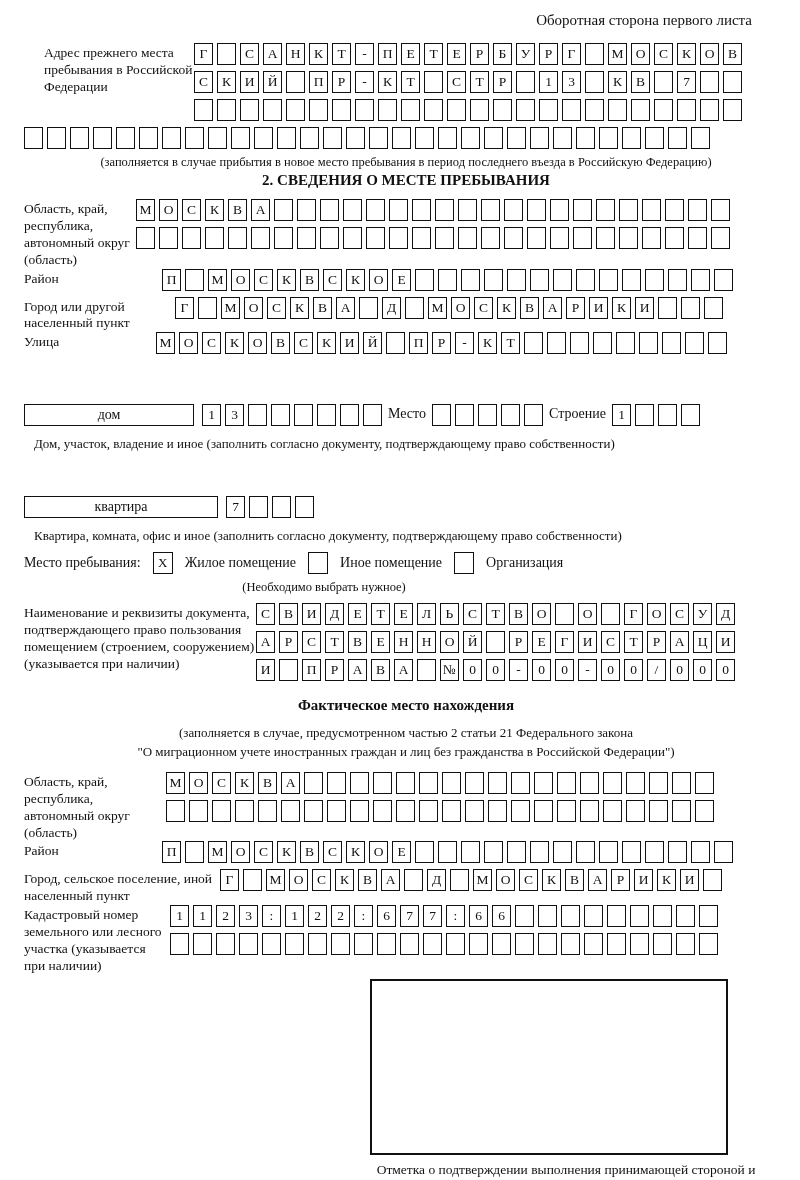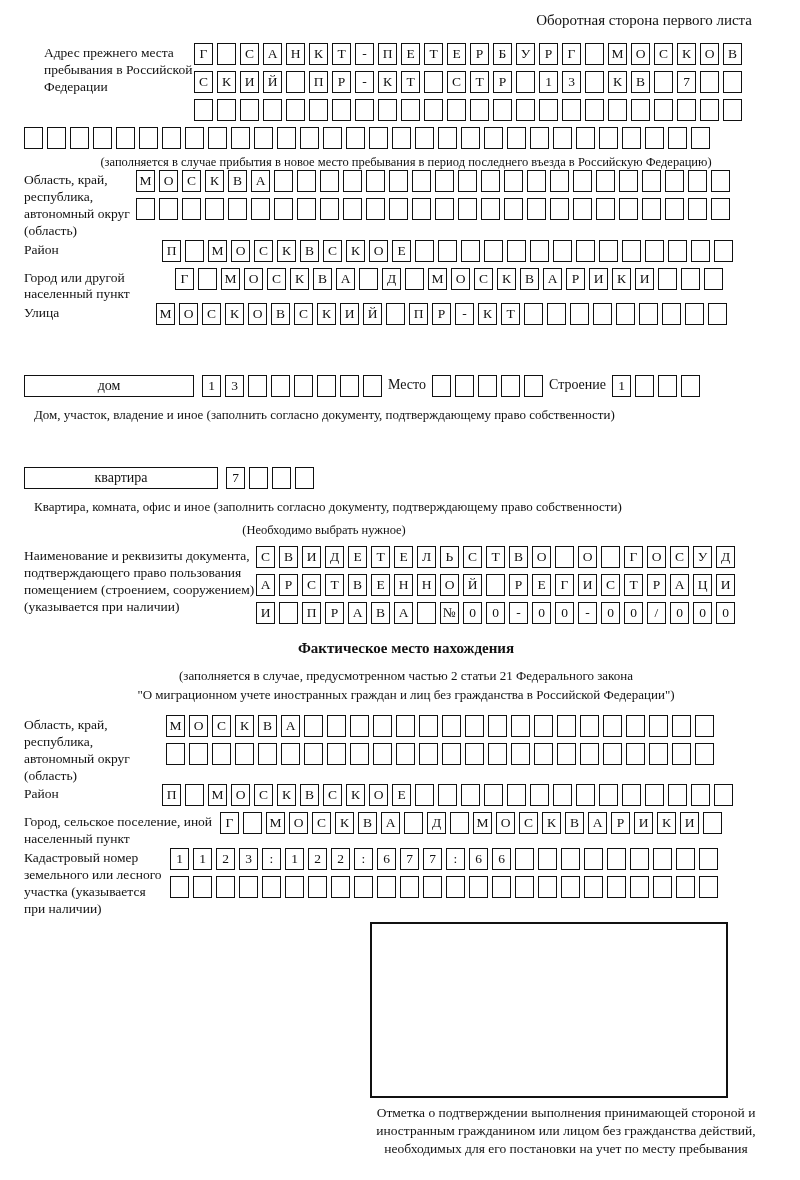--- a/index.html
+++ b/index.html
@@ -56,20 +56,21 @@
     <div class="flabel w150">Адрес прежнего места пребывания в Российской Федерации</div>
     <div class="rows">
       <div class="cellrow"><span class="cell">Г</span><span class="cell"> </span><span class="cell">С</span><span class="cell">А</span><span class="cell">Н</span><span class="cell">К</span><span class="cell">Т</span><span class="cell">-</span><span class="cell">П</span><span class="cell">Е</span><span class="cell">Т</span><span class="cell">Е</span><span class="cell">Р</span><span class="cell">Б</span><span class="cell">У</span><span class="cell">Р</span><span class="cell">Г</span><span class="cell"> </span><span class="cell">М</span><span class="cell">О</span><span class="cell">С</span><span class="cell">К</span><span class="cell">О</span><span class="cell">В</span></div>
       <div class="cellrow"><span class="cell">С</span><span class="cell">К</span><span class="cell">И</span><span class="cell">Й</span><span class="cell"> </span><span class="cell">П</span><span class="cell">Р</span><span class="cell">-</span><span class="cell">К</span><span class="cell">Т</span><span class="cell"> </span><span class="cell">С</span><span class="cell">Т</span><span class="cell">Р</span><span class="cell"> </span><span class="cell">1</span><span class="cell">3</span><span class="cell"> </span><span class="cell">К</span><span class="cell">В</span><span class="cell"> </span><span class="cell">7</span><span class="cell"></span><span class="cell"></span></div>
       <div class="cellrow"><span class="cell"></span><span class="cell"></span><span class="cell"></span><span class="cell"></span><span class="cell"></span><span class="cell"></span><span class="cell"></span><span class="cell"></span><span class="cell"></span><span class="cell"></span><span class="cell"></span><span class="cell"></span><span class="cell"></span><span class="cell"></span><span class="cell"></span><span class="cell"></span><span class="cell"></span><span class="cell"></span><span class="cell"></span><span class="cell"></span><span class="cell"></span><span class="cell"></span><span class="cell"></span><span class="cell"></span></div>
     </div>
   </div>
   <div class="cellrow"><span class="cell"></span><span class="cell"></span><span class="cell"></span><span class="cell"></span><span class="cell"></span><span class="cell"></span><span class="cell"></span><span class="cell"></span><span class="cell"></span><span class="cell"></span><span class="cell"></span><span class="cell"></span><span class="cell"></span><span class="cell"></span><span class="cell"></span><span class="cell"></span><span class="cell"></span><span class="cell"></span><span class="cell"></span><span class="cell"></span><span class="cell"></span><span class="cell"></span><span class="cell"></span><span class="cell"></span><span class="cell"></span><span class="cell"></span><span class="cell"></span><span class="cell"></span><span class="cell"></span><span class="cell"></span></div>
   <div class="note center">(заполняется в случае прибытия в новое место пребывания в период последнего въезда в Российскую Федерацию)</div>
 
+  <div class="sectitle">2. СВЕДЕНИЯ О МЕСТЕ ПРЕБЫВАНИЯ</div>
 
   <div class="fieldblock">
     <div class="flabel w112">Область, край, республика, автономный округ (область)</div>
     <div class="rows">
       <div class="cellrow"><span class="cell">М</span><span class="cell">О</span><span class="cell">С</span><span class="cell">К</span><span class="cell">В</span><span class="cell">А</span><span class="cell"></span><span class="cell"></span><span class="cell"></span><span class="cell"></span><span class="cell"></span><span class="cell"></span><span class="cell"></span><span class="cell"></span><span class="cell"></span><span class="cell"></span><span class="cell"></span><span class="cell"></span><span class="cell"></span><span class="cell"></span><span class="cell"></span><span class="cell"></span><span class="cell"></span><span class="cell"></span><span class="cell"></span><span class="cell"></span></div>
       <div class="cellrow"><span class="cell"></span><span class="cell"></span><span class="cell"></span><span class="cell"></span><span class="cell"></span><span class="cell"></span><span class="cell"></span><span class="cell"></span><span class="cell"></span><span class="cell"></span><span class="cell"></span><span class="cell"></span><span class="cell"></span><span class="cell"></span><span class="cell"></span><span class="cell"></span><span class="cell"></span><span class="cell"></span><span class="cell"></span><span class="cell"></span><span class="cell"></span><span class="cell"></span><span class="cell"></span><span class="cell"></span><span class="cell"></span><span class="cell"></span></div>
     </div>
   </div>
 
   <div class="fieldblock">
@@ -96,20 +97,29 @@
     <div class="cellrow"><span class="cell">1</span><span class="cell"></span><span class="cell"></span><span class="cell"></span></div>
   </div>
   <div class="subnote">Дом, участок, владение и иное (заполнить согласно документу, подтверждающему право собственности)</div>
 
   <div class="row">
     <div class="wordbox w-kv">квартира</div>
     <div class="cellrow"><span class="cell">7</span><span class="cell"></span><span class="cell"></span><span class="cell"></span></div>
   </div>
   <div class="subnote">Квартира, комната, офис и иное (заполнить согласно документу, подтверждающему право собственности)</div>
 
+  <div class="row stayrow">
+    <span class="staylabel">Место пребывания:</span>
+    <span class="cbox">X</span>
+    <span class="opt">Жилое помещение</span>
+    <span class="cbox"></span>
+    <span class="opt">Иное помещение</span>
+    <span class="cbox"></span>
+    <span class="opt">Организация</span>
+  </div>
   <div class="staynote">(Необходимо выбрать нужное)</div>
 
   <div class="fieldblock">
     <div class="flabel w232">Наименование и реквизиты документа, подтверждающего право пользования помещением (строением, сооружением) (указывается при наличии)</div>
     <div class="rows">
       <div class="cellrow"><span class="cell">С</span><span class="cell">В</span><span class="cell">И</span><span class="cell">Д</span><span class="cell">Е</span><span class="cell">Т</span><span class="cell">Е</span><span class="cell">Л</span><span class="cell">Ь</span><span class="cell">С</span><span class="cell">Т</span><span class="cell">В</span><span class="cell">О</span><span class="cell"> </span><span class="cell">О</span><span class="cell"> </span><span class="cell">Г</span><span class="cell">О</span><span class="cell">С</span><span class="cell">У</span><span class="cell">Д</span></div>
       <div class="cellrow"><span class="cell">А</span><span class="cell">Р</span><span class="cell">С</span><span class="cell">Т</span><span class="cell">В</span><span class="cell">Е</span><span class="cell">Н</span><span class="cell">Н</span><span class="cell">О</span><span class="cell">Й</span><span class="cell"> </span><span class="cell">Р</span><span class="cell">Е</span><span class="cell">Г</span><span class="cell">И</span><span class="cell">С</span><span class="cell">Т</span><span class="cell">Р</span><span class="cell">А</span><span class="cell">Ц</span><span class="cell">И</span></div>
       <div class="cellrow"><span class="cell">И</span><span class="cell"> </span><span class="cell">П</span><span class="cell">Р</span><span class="cell">А</span><span class="cell">В</span><span class="cell">А</span><span class="cell"> </span><span class="cell">№</span><span class="cell">0</span><span class="cell">0</span><span class="cell">-</span><span class="cell">0</span><span class="cell">0</span><span class="cell">-</span><span class="cell">0</span><span class="cell">0</span><span class="cell">/</span><span class="cell">0</span><span class="cell">0</span><span class="cell">0</span></div>
     </div>
   </div>

